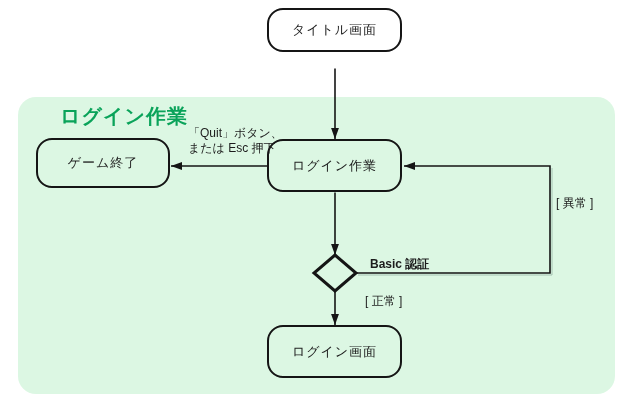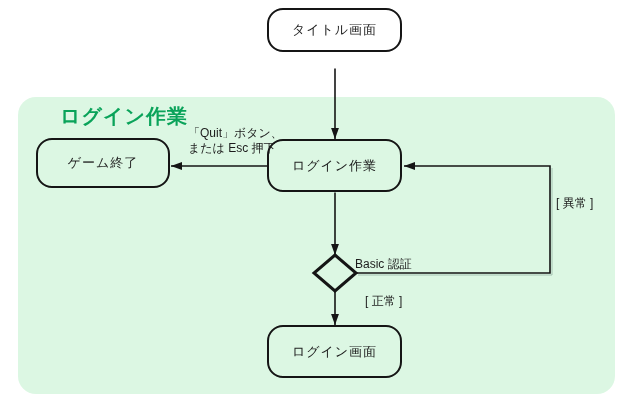--- a/index.html
+++ b/index.html
@@ -58,21 +58,21 @@
   .edge-label{
     position:absolute;
     font-size:12px;
     line-height:15px;
     color:var(--text);
     white-space:nowrap;
   }
   .lbl-start{left:345px;top:84px;}
   .lbl-quit{left:172px;top:126px;margin-left:16px;}
   .lbl-login{left:348px;top:211px;}
-  .lbl-basic{left:355px;top:257px;}
+  .lbl-basic{left:370px;top:257px;font-weight:bold;}
   .lbl-normal{left:365px;top:294px;}
   .lbl-error{left:556px;top:196px;}
 </style>
 </head>
 <body>
 
 <div class="canvas">
 
   <div class="region"></div>
   <div class="region-label">ログイン作業</div>

